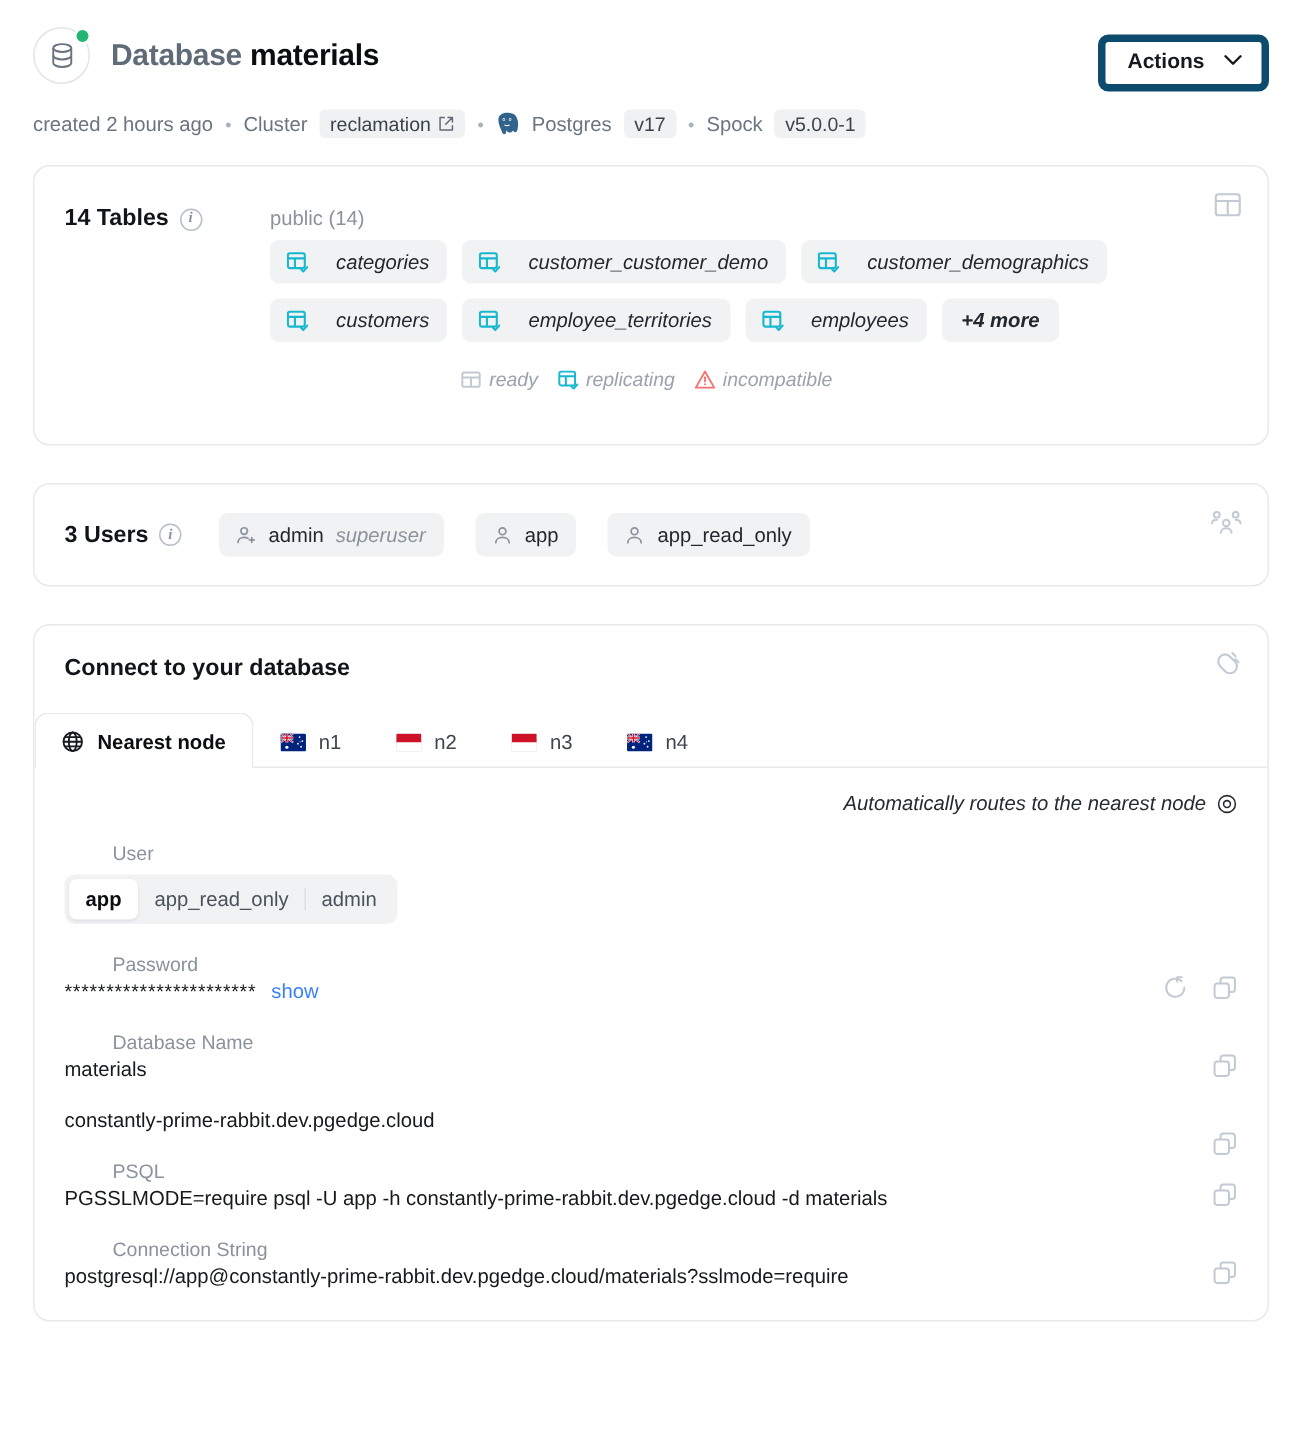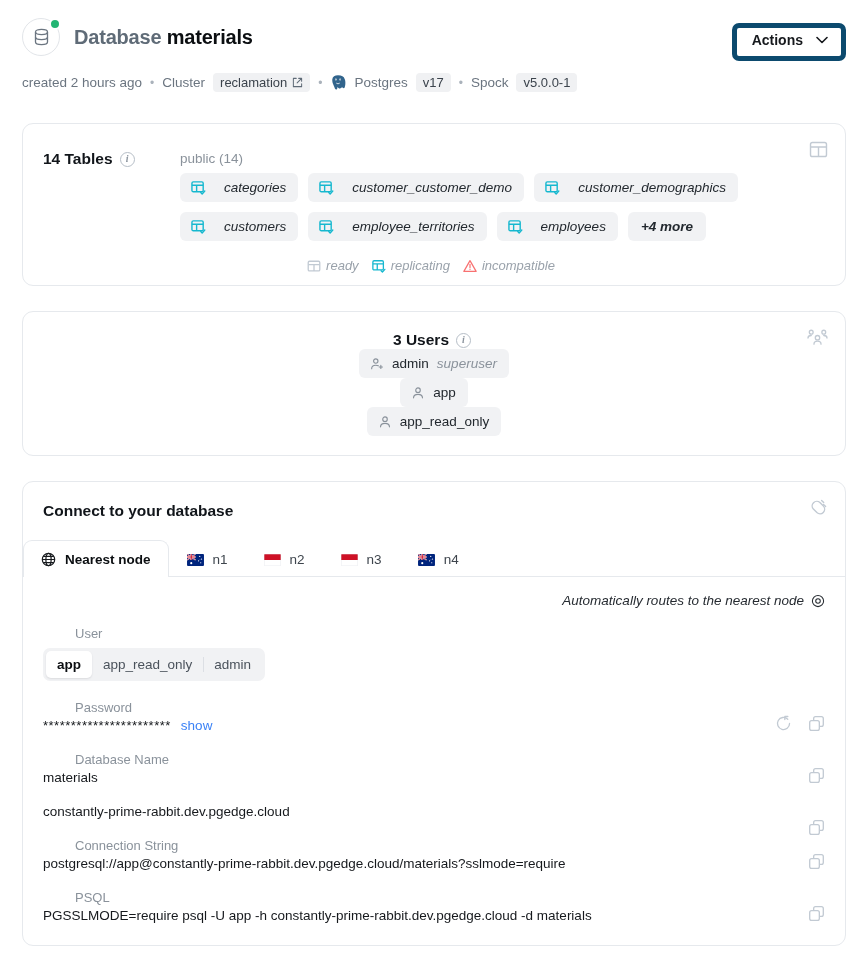--- a/index.html
+++ b/index.html
@@ -57,21 +57,21 @@
     margin: 0 22px;
     border: 1px solid #e6e9ed; border-radius: 11px;
     background: #fff; position: relative;
   }
   .card-corner-icon {
     position: absolute; top: 16px; right: 17px;
     color: #c2cad3;
   }
 
   
-  .tables-card { margin-top: 31px; padding: 20px 20px 12px 20px; }
+  .tables-card { margin-top: 18px; padding: 20px 20px 36px 20px; }
   .tables-grid { display: flex; gap: 0; }
   .tables-left { width: 137px; flex: none; padding-top: 6px; }
   .tables-count {
     font-size: 15.5px; font-weight: 700; color: #11151a;
     display: flex; align-items: center; gap: 7px;
   }
   .info-i {
     width: 15px; height: 15px; border-radius: 50%;
     border: 1px solid #b6bec7; color: #8b949e;
     font-size: 10px; font-style: italic; font-weight: 700;
@@ -91,21 +91,21 @@
   .chip.more { font-weight: 700; padding: 7px 13px; }
   .legend {
     display: flex; justify-content: center; align-items: center;
     gap: 7px; margin-top: 7px;
     font-size: 13px; font-style: italic; color: #9aa2ab;
   }
   .legend .item { display: inline-flex; align-items: center; gap: 5px; margin-right: 6px; }
 
   
   .users-card { margin-top: 25px; padding: 19px 20px; }
-  .users-inner { display: flex; align-items: center; gap: 0; flex-direction: column; }
+  .users-inner { display: flex; align-items: center; gap: 21px; }
   .users-count {
     font-size: 15.5px; font-weight: 700; color: #11151a;
     display: flex; align-items: center; gap: 7px; margin-right: 4px;
   }
   .user-chip {
     background: #f1f2f4; border-radius: 6px;
     padding: 7px 12px 7px 11px;
     display: inline-flex; align-items: center; gap: 8px;
     font-size: 13.5px; color: #22282e; white-space: nowrap;
   }
@@ -532,40 +532,40 @@
           <svg width="17" height="17" viewBox="0 0 18 18" fill="none">
             <rect x="6" y="1.8" width="10.2" height="10.2" rx="2" stroke="#c2cad3" stroke-width="1.4"></rect>
             <rect x="1.8" y="6" width="10.2" height="10.2" rx="2" stroke="#c2cad3" stroke-width="1.4" fill="#fff"></rect>
           </svg>
         </span>
       </div>
     </div>
 
     <div class="row">
       <div class="col">
-        <div class="field-label">Connection String</div>
+        <div class="field-label">PSQL</div>
         <div class="val">
-          <span>postgresql://app@constantly-prime-rabbit.dev.pgedge.cloud/materials?sslmode=require</span>
+          <span>PGSSLMODE=require psql -U app -h constantly-prime-rabbit.dev.pgedge.cloud -d materials</span>
         </div>
       </div>
       <div class="row-icons">
         <span class="icon-btn">
           <svg width="17" height="17" viewBox="0 0 18 18" fill="none">
             <rect x="6" y="1.8" width="10.2" height="10.2" rx="2" stroke="#c2cad3" stroke-width="1.4"></rect>
             <rect x="1.8" y="6" width="10.2" height="10.2" rx="2" stroke="#c2cad3" stroke-width="1.4" fill="#fff"></rect>
           </svg>
         </span>
       </div>
     </div>
 
     <div class="row">
       <div class="col">
-        <div class="field-label">PSQL</div>
+        <div class="field-label">Connection String</div>
         <div class="val">
-          <span>PGSSLMODE=require psql -U app -h constantly-prime-rabbit.dev.pgedge.cloud -d materials</span>
+          <span>postgresql://app@constantly-prime-rabbit.dev.pgedge.cloud/materials?sslmode=require</span>
         </div>
       </div>
       <div class="row-icons">
         <span class="icon-btn">
           <svg width="17" height="17" viewBox="0 0 18 18" fill="none">
             <rect x="6" y="1.8" width="10.2" height="10.2" rx="2" stroke="#c2cad3" stroke-width="1.4"></rect>
             <rect x="1.8" y="6" width="10.2" height="10.2" rx="2" stroke="#c2cad3" stroke-width="1.4" fill="#fff"></rect>
           </svg>
         </span>
       </div>

